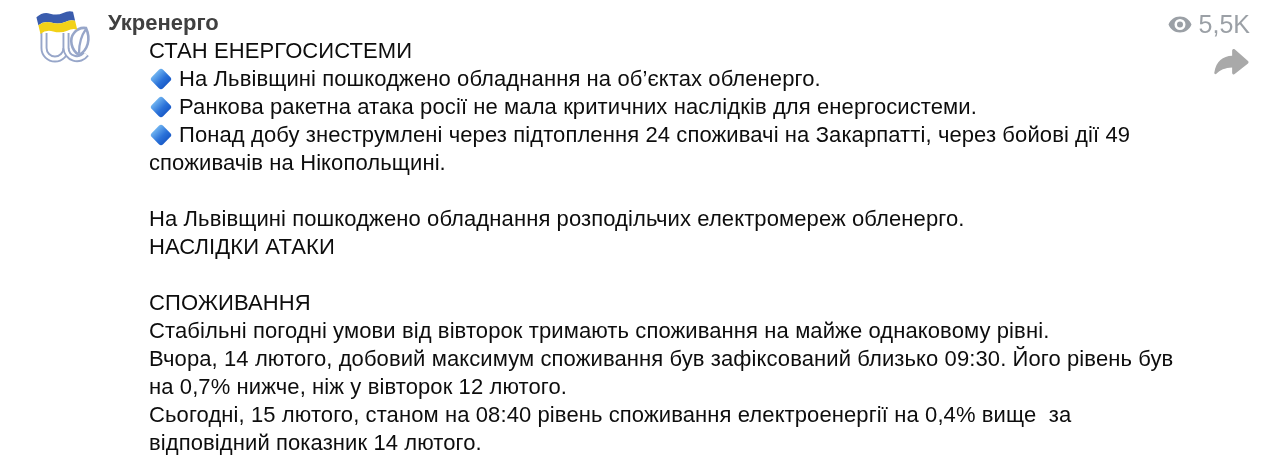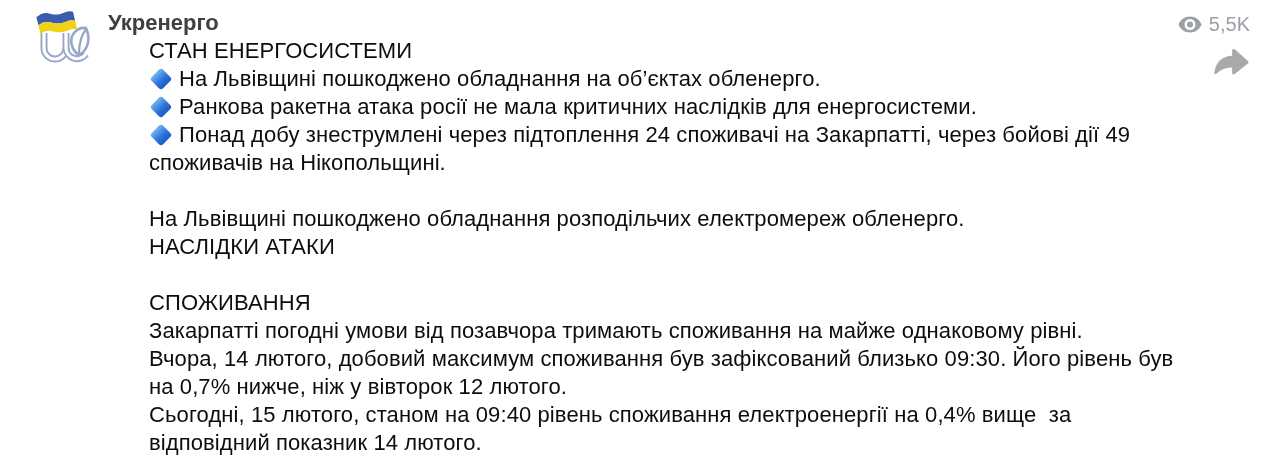--- a/index.html
+++ b/index.html
@@ -22,21 +22,21 @@
   .line.blank{height:28px;}
   .line-text{white-space:pre;letter-spacing:0.1px;}
   .diamond{
     display:inline-block;width:16px;height:16px;border-radius:3px;
     background:linear-gradient(90deg,#6fb3f0 0%,#2b72d9 60%,#1a5bc8 100%);
     transform:rotate(45deg);
     margin:0 10px 0 4px;vertical-align:-1px;
   }
   .meta{
     position:absolute;top:12px;right:30px;display:flex;align-items:center;gap:7px;
-    color:#9ba0a6;font-size:20px;line-height:24px;
+    color:#9ba0a6;font-size:25px;line-height:24px;
   }
   .meta svg{display:block;}
   .share-btn{position:absolute;top:46px;right:30px;width:38px;height:34px;cursor:pointer;}
   .share-btn svg{display:block;}
 </style>
 </head>
 <body>
 
 <div class="avatar">
   <svg width="64" height="66" viewBox="0 0 64 66">
@@ -79,19 +79,19 @@
       <div class="line"><span class="line-text">СТАН ЕНЕРГОСИСТЕМИ</span></div>
       <div class="line"><span class="diamond"></span><span class="line-text">На Львівщині пошкоджено обладнання на об’єктах обленерго.</span></div>
       <div class="line"><span class="diamond"></span><span class="line-text">Ранкова ракетна атака росії не мала критичних наслідків для енергосистеми.</span></div>
       <div class="line"><span class="diamond"></span><span class="line-text">Понад добу знеструмлені через підтоплення 24 споживачі на Закарпатті, через бойові дії 49</span></div>
       <div class="line"><span class="line-text">споживачів на Нікопольщині.</span></div>
       <div class="line blank"></div>
       <div class="line"><span class="line-text">На Львівщині пошкоджено обладнання розподільчих електромереж обленерго.</span></div>
       <div class="line"><span class="line-text">НАСЛІДКИ АТАКИ</span></div>
       <div class="line blank"></div>
       <div class="line"><span class="line-text">СПОЖИВАННЯ</span></div>
-      <div class="line"><span class="line-text">Закарпатті погодні умови від позавчора тримають споживання на майже однаковому рівні.</span></div>
+      <div class="line"><span class="line-text">Стабільні погодні умови від вівторок тримають споживання на майже однаковому рівні.</span></div>
       <div class="line"><span class="line-text">Вчора, 14 лютого, добовий максимум споживання був зафіксований близько 09:30. Його рівень був</span></div>
       <div class="line"><span class="line-text">на 0,7% нижче, ніж у вівторок 12 лютого.</span></div>
-      <div class="line"><span class="line-text">Сьогодні, 15 лютого, станом на 09:40 рівень споживання електроенергії на 0,4% вище  за</span></div>
+      <div class="line"><span class="line-text">Сьогодні, 15 лютого, станом на 08:40 рівень споживання електроенергії на 0,4% вище  за</span></div>
       <div class="line"><span class="line-text">відповідний показник 14 лютого.</span></div>
     </div>
 </div>
 
 </body></html>

